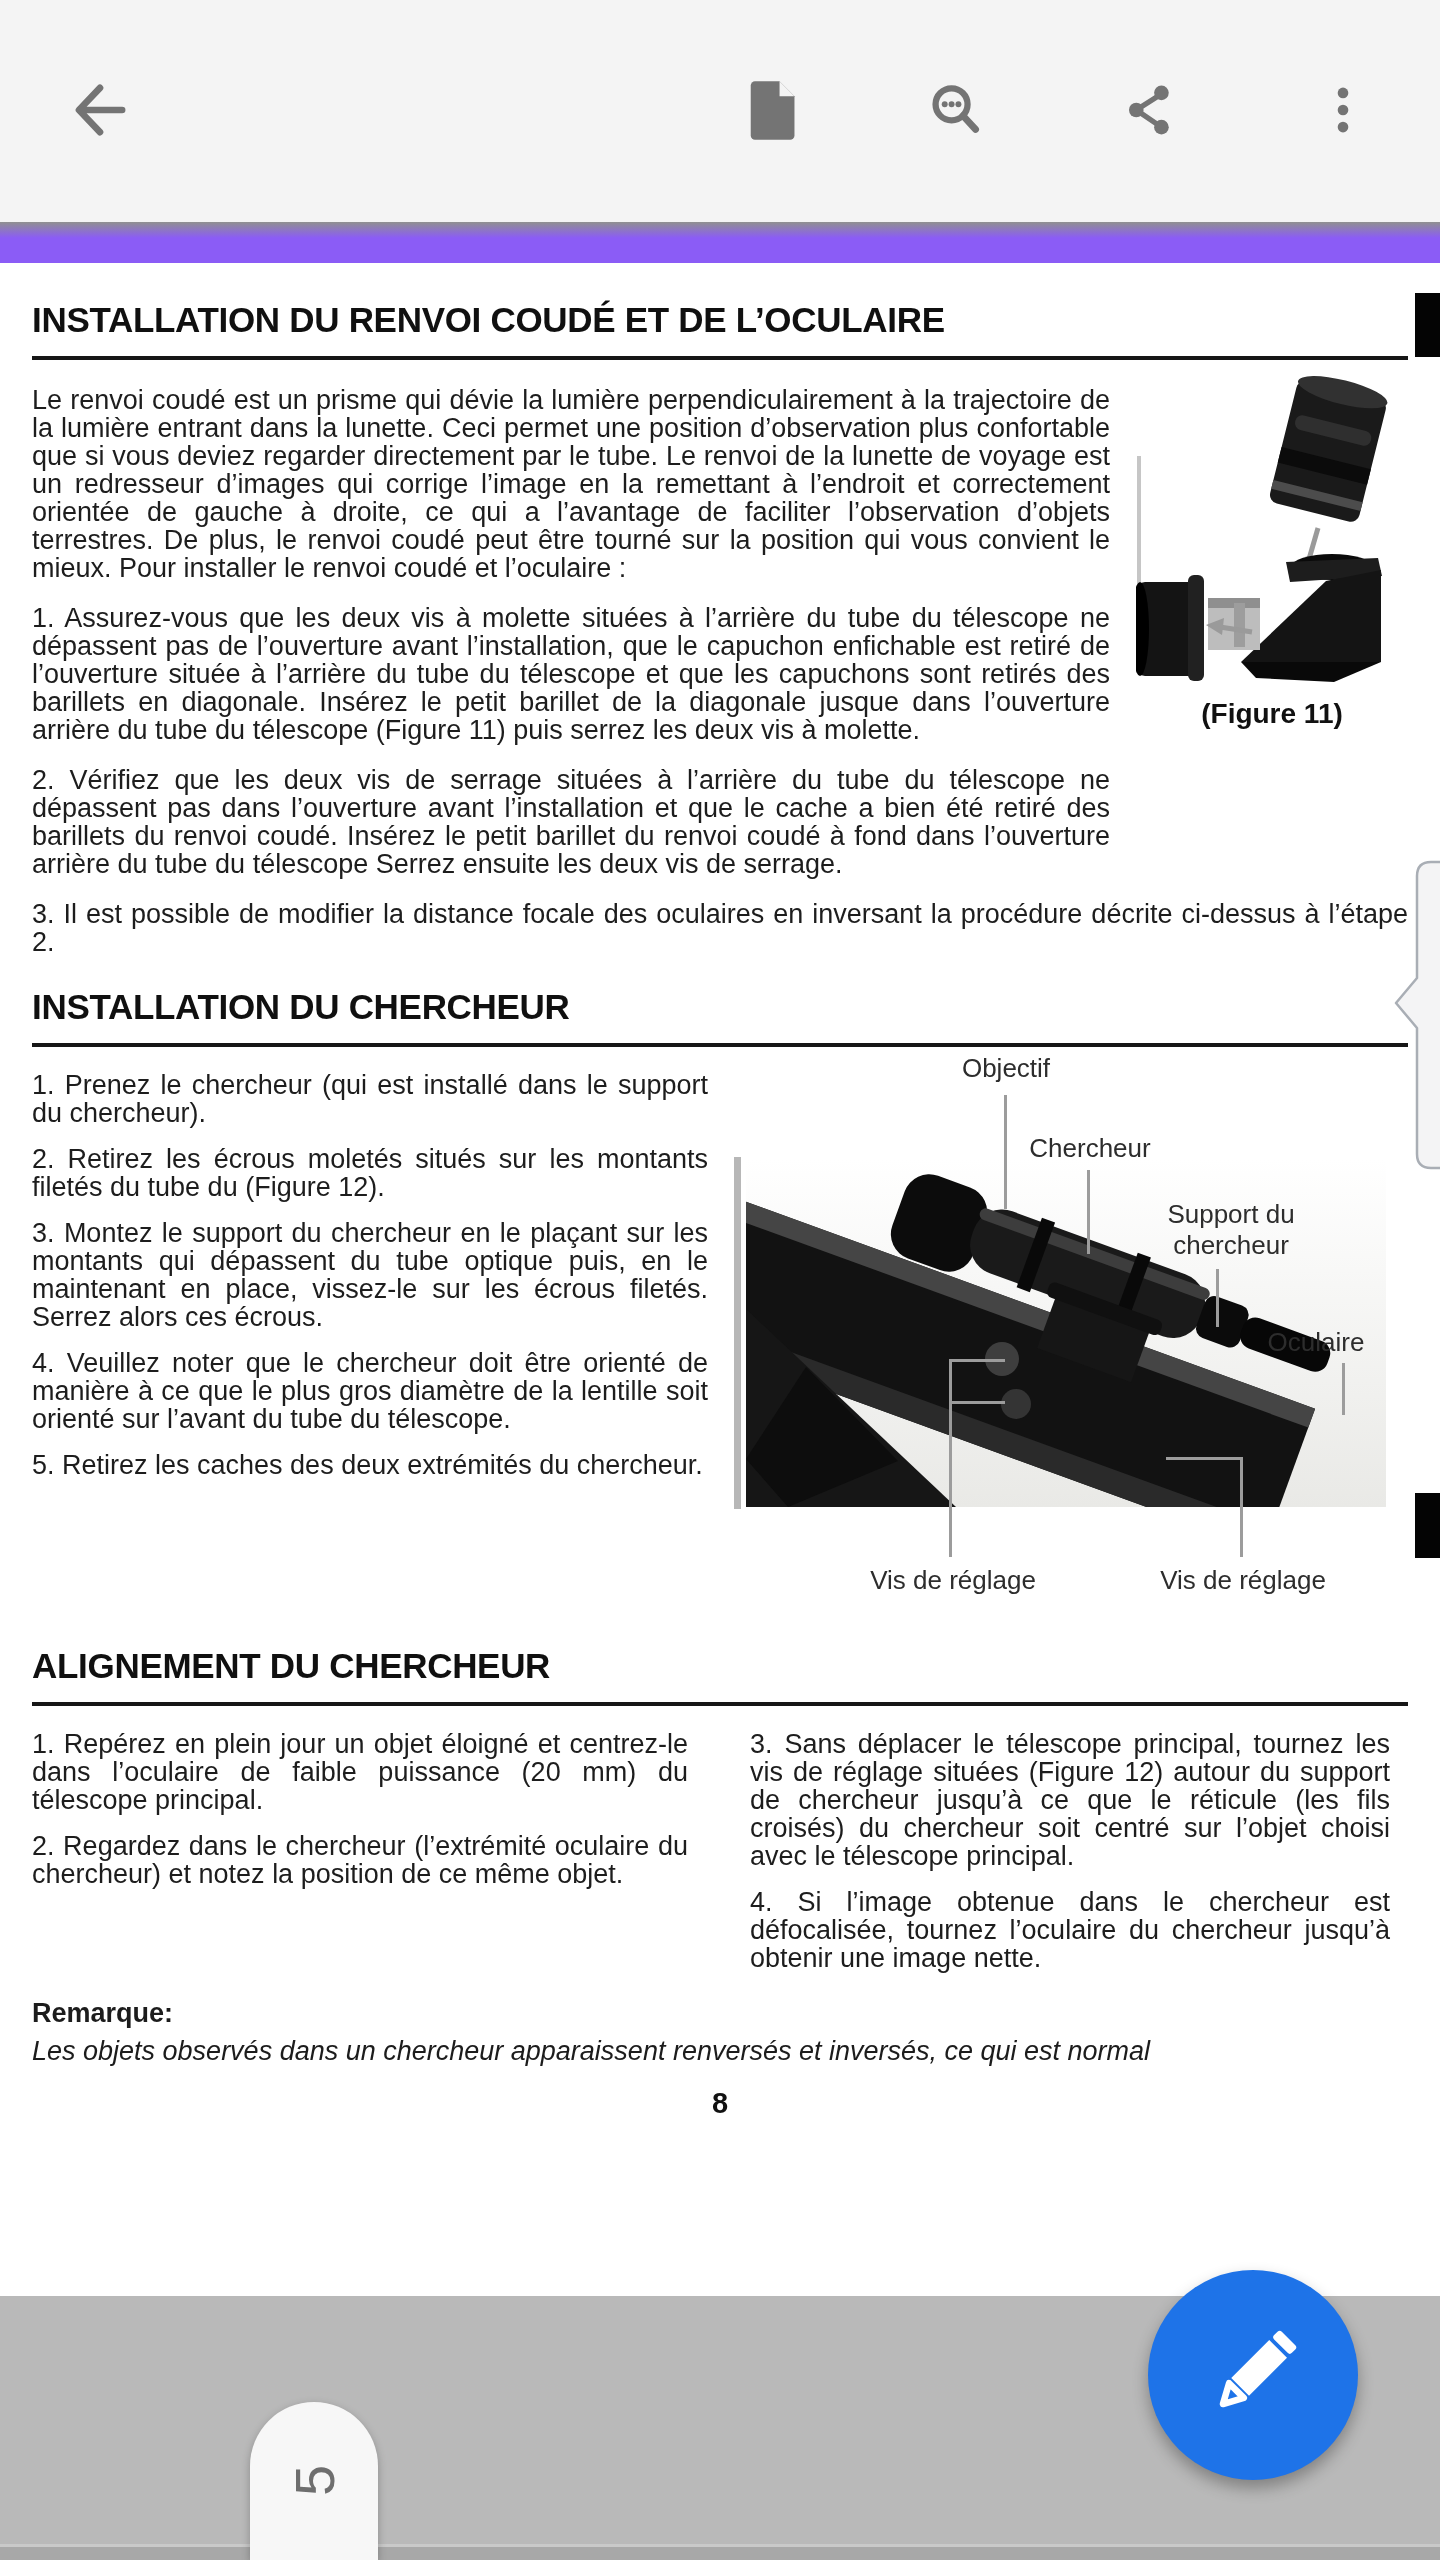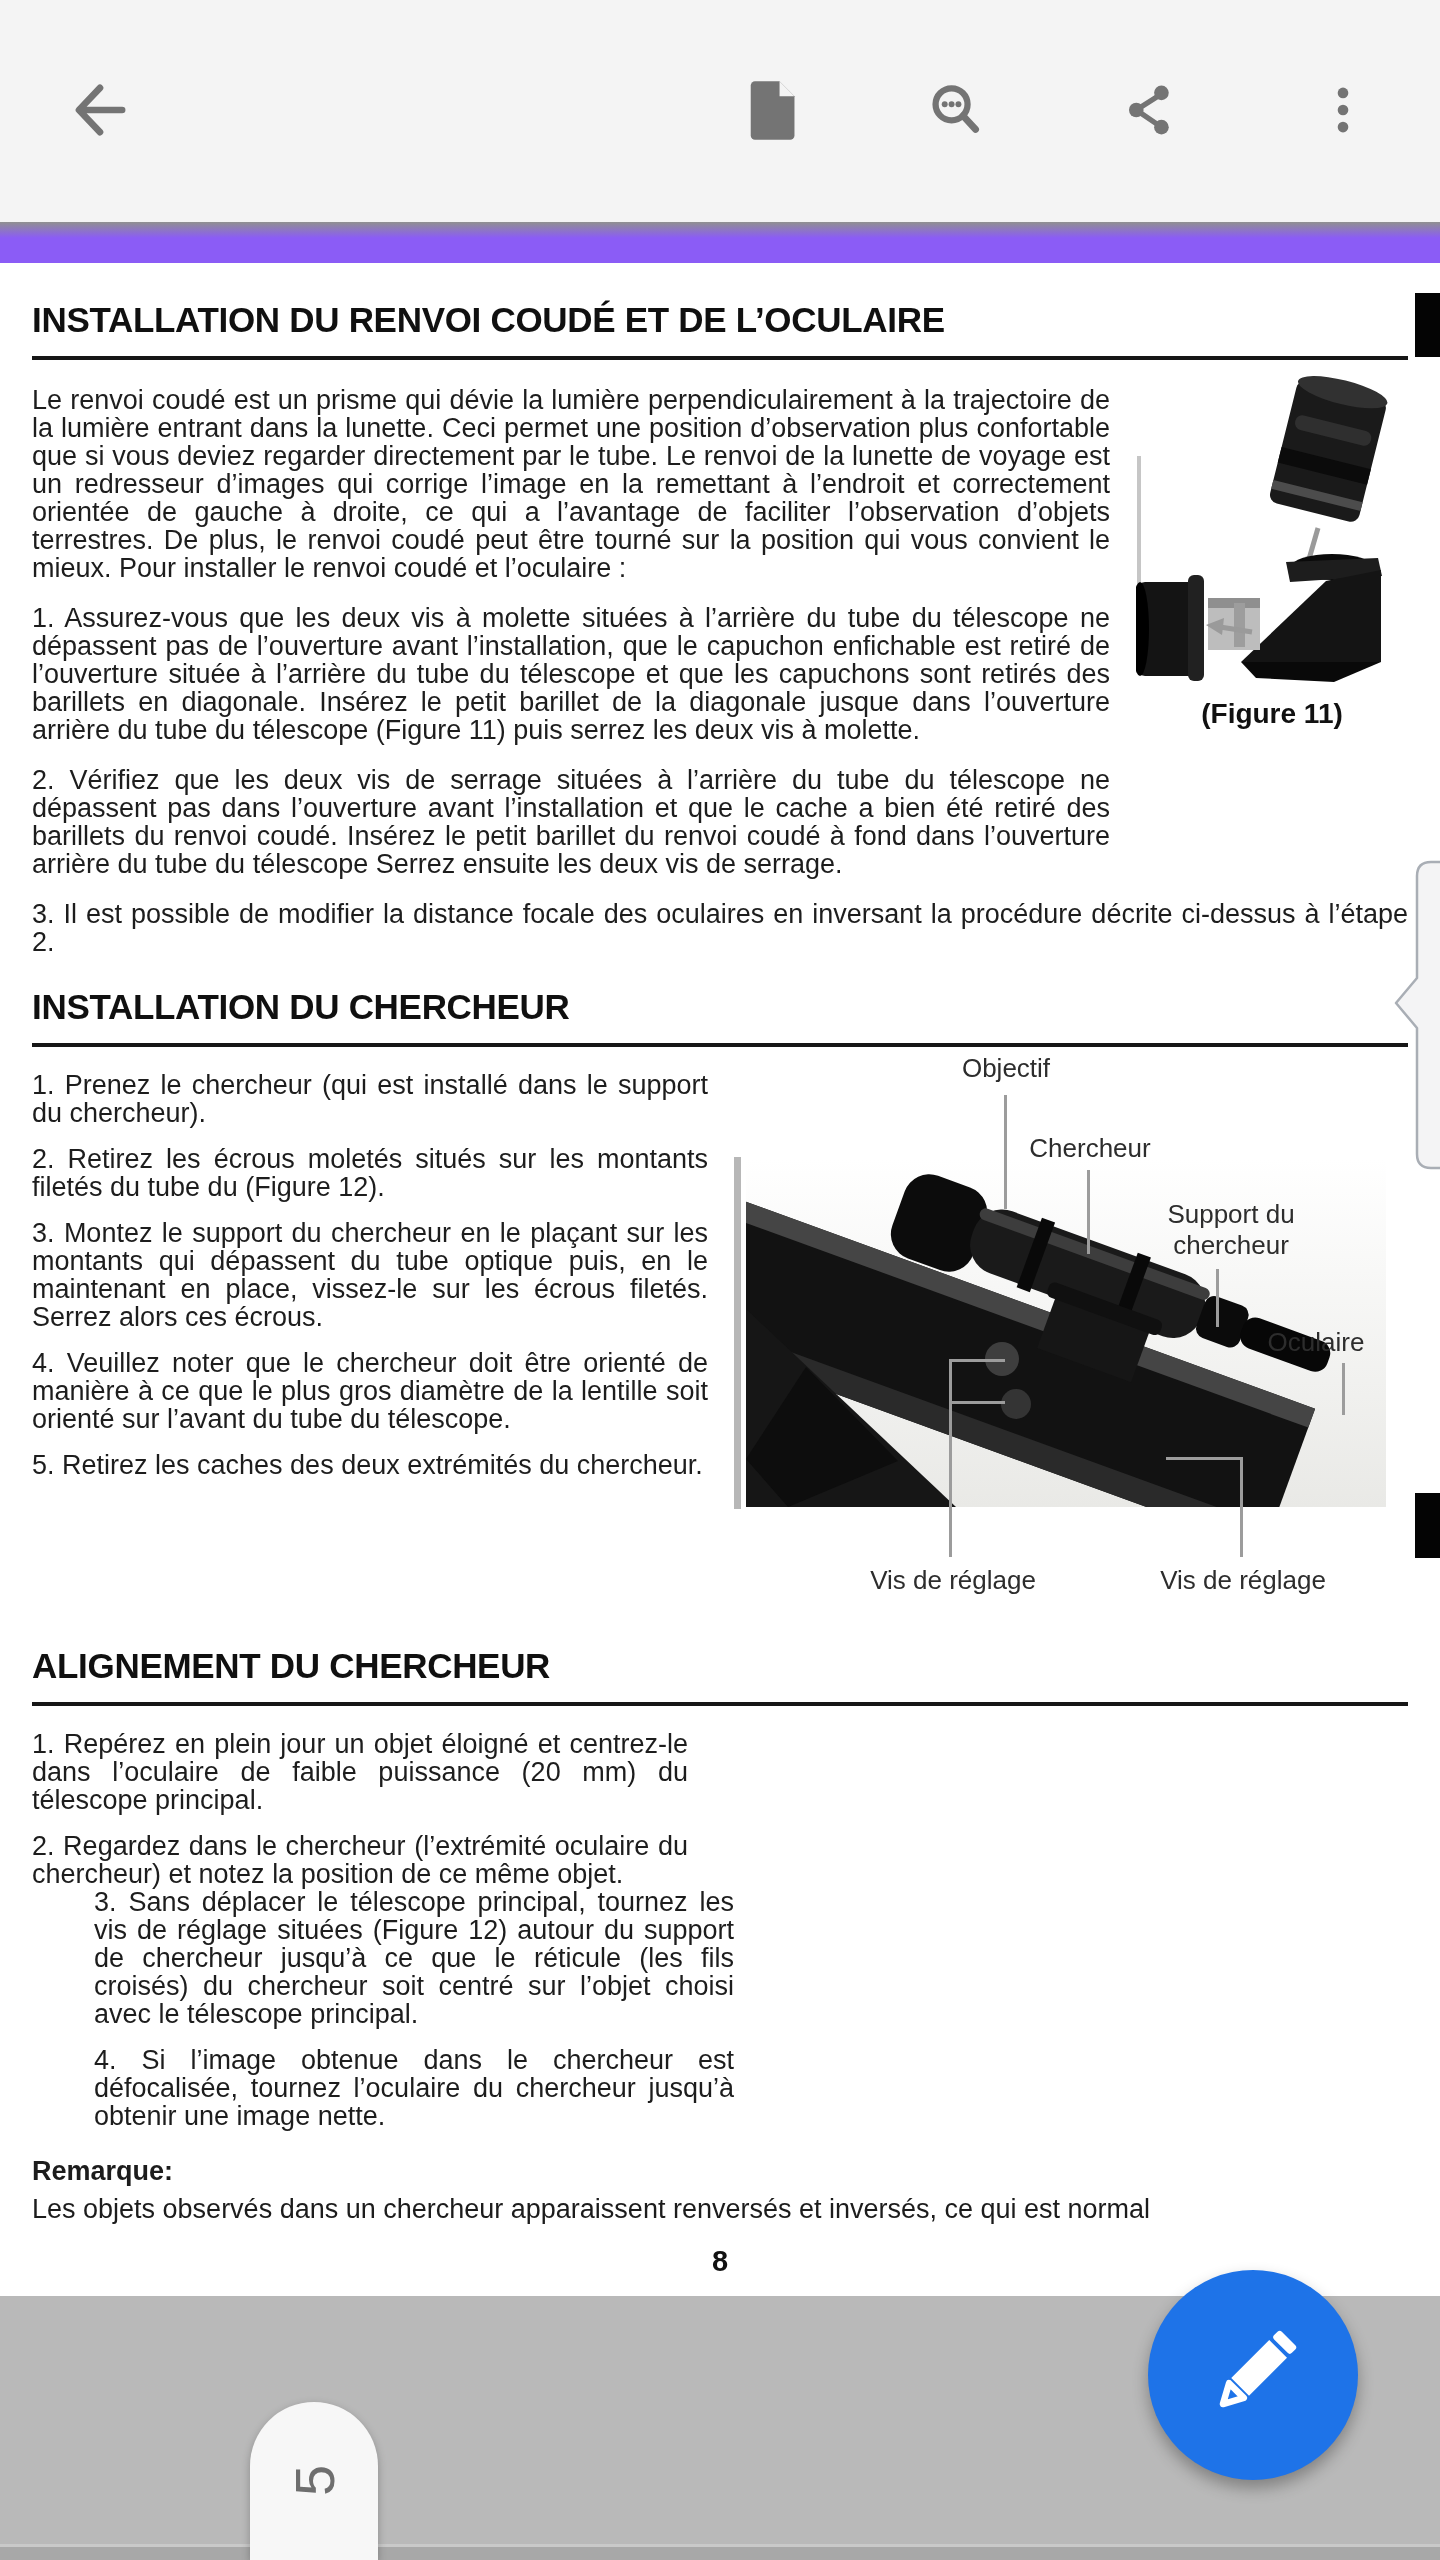--- a/index.html
+++ b/index.html
@@ -26,28 +26,28 @@
   .sec2{position:relative;margin-top:24px;height:556px;}
   .sec2-left{width:676px;}
   .sec2-left .body-t{margin-top:18px;}
   .sec2-left .first{margin-top:4px;}
   .fig12{position:absolute;left:708px;top:-14px;width:668px;height:560px;}
   .fig12 .photo{position:absolute;left:6px;top:102px;}
   .fig12 .lbar{position:absolute;left:-6px;top:100px;width:7px;height:352px;background:#b7b7b7;}
   .fig-label{position:absolute;font-size:26px;line-height:31px;color:#2d2d2d;text-align:center;}
   .lead{position:absolute;background:#9c9c9c;}
   
-  .cols{display:flex;margin-top:24px;flex-direction:column;}
+  .cols{display:flex;margin-top:24px;}
   .colL{width:656px;}
   .colR{width:640px;margin-left:62px;}
   .cols .body-t{margin-top:18px;}
   .cols .body-t:first-child{margin-top:0;}
   .remark{margin-top:26px;}
   .remark .lab{font-weight:700;font-size:27px;}
-  .remark .txt{font-size:27px;margin-top:7px;}
+  .remark .txt{font-size:27px;margin-top:7px;font-style:italic;}
   .pagenum{text-align:center;margin-top:20px;font-weight:700;font-size:29px;color:#111;}
   
   .black-tab{position:absolute;left:1415px;width:25px;background:#040404;}
   .scroller{position:absolute;left:1390px;top:860px;width:50px;height:310px;}
   
   .footer{position:absolute;top:2296px;left:0;width:1440px;height:264px;background:#b9b9b9;}
   .footer-strip{position:absolute;top:2544px;left:0;width:1440px;height:16px;background:#a8a8a8;
                 border-top:3px solid #c9c9c9;}
   .tab5{position:absolute;left:250px;top:2402px;width:128px;height:158px;background:#f7f7f7;
         border-radius:64px 64px 0 0;box-shadow:0 3px 9px rgba(0,0,0,.25);cursor:pointer;}

